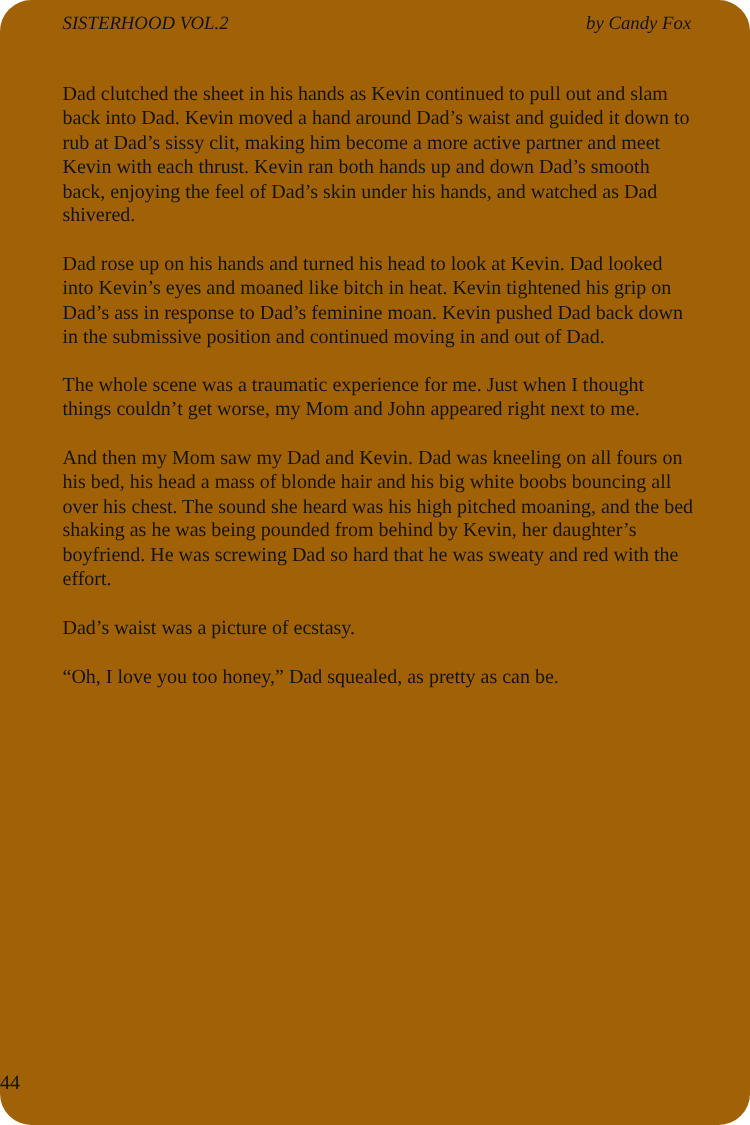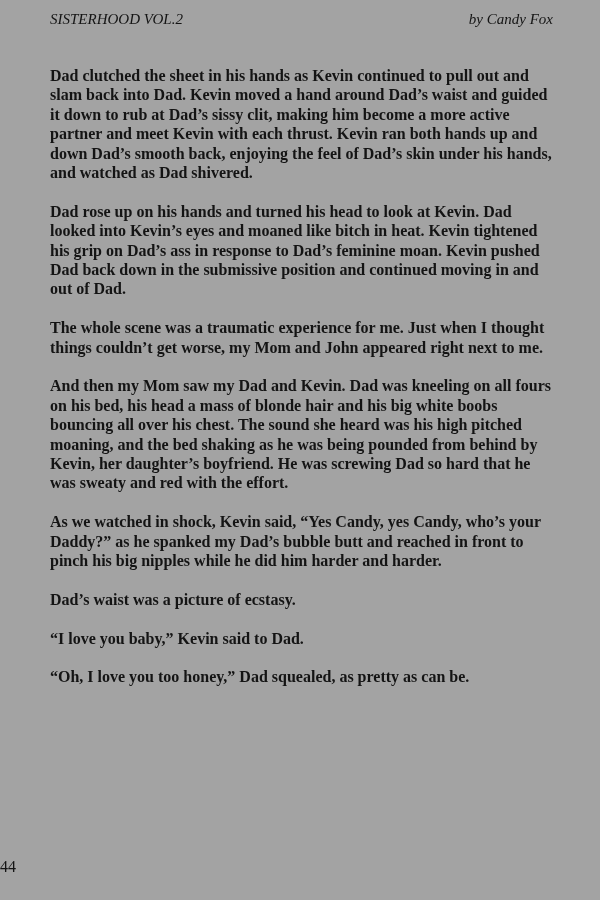--- a/index.html
+++ b/index.html
@@ -8,21 +8,22 @@
     height: 900px;
     background: #ffffff;
     font-family: "Liberation Serif", serif;
     color: #141414;
     overflow: hidden;
   }
   .page {
     position: relative;
     width: 600px;
     height: 900px;
-    background: #a3a3a3;
+    background: #a16207;
+    border-radius: 25px;
   }
   .page-header {
     position: absolute;
     top: 10px;
     left: 50px;
     right: 47px;
     display: flex;
     align-items: baseline;
     font-style: italic;
     font-size: 15px;
@@ -34,21 +35,21 @@
   .header-author { margin-left: auto; }
   .page-body {
     position: absolute;
     top: 66px;
     left: 50px;
     width: 505px;
     font-size: 16px;
     line-height: 19.4px;
     text-align: left;
   }
-  .page-body p { margin: 0 0 19.4px 0; font-weight: bold; }
+  .page-body p { margin: 0 0 19.4px 0; }
   .page-footer {
     position: absolute;
     bottom: 24px;
     left: 0;
     width: 100%;
     text-align: left;
     font-size: 16px;
   }
 </style>
 </head>
@@ -61,23 +62,21 @@
       <span class="header-title">SISTERHOOD VOL.2</span>
     </div>
     <span class="header-author">by Candy Fox</span>
   </div>
 
   <div class="page-body">
     <p>Dad clutched the sheet in his hands as Kevin continued to pull out and slam back into Dad. Kevin moved a hand around Dad’s waist and guided it down to rub at Dad’s sissy clit, making him become a more active partner and meet Kevin with each thrust. Kevin ran both hands up and down Dad’s smooth back, enjoying the feel of Dad’s skin under his hands, and watched as Dad shivered.</p>
     <p>Dad rose up on his hands and turned his head to look at Kevin. Dad looked into Kevin’s eyes and moaned like bitch in heat. Kevin tightened his grip on Dad’s ass in response to Dad’s feminine moan. Kevin pushed Dad back down in the submissive position and continued moving in and out of Dad.</p>
     <p>The whole scene was a traumatic experience for me. Just when I thought things couldn’t get worse, my Mom and John appeared right next to me.</p>
     <p>And then my Mom saw my Dad and Kevin. Dad was kneeling on all fours on his bed, his head a mass of blonde hair and his big white boobs bouncing all over his chest. The sound she heard was his high pitched moaning, and the bed shaking as he was being pounded from behind by Kevin, her daughter’s boyfriend. He was screwing Dad so hard that he was sweaty and red with the effort.</p>
-    <p>As we watched in shock, Kevin said, “Yes Candy, yes Candy, who’s your Daddy?” as he spanked my Dad’s bubble butt and reached in front to pinch his big nipples while he did him harder and harder.</p>
     <p>Dad’s waist was a picture of ecstasy.</p>
-    <p>“I love you baby,” Kevin said to Dad.</p>
     <p>“Oh, I love you too honey,” Dad squealed, as pretty as can be.</p>
   </div>
 
   <div class="page-footer">
     <span>44</span>
   </div>
 
 </div>
 
 </body></html>

